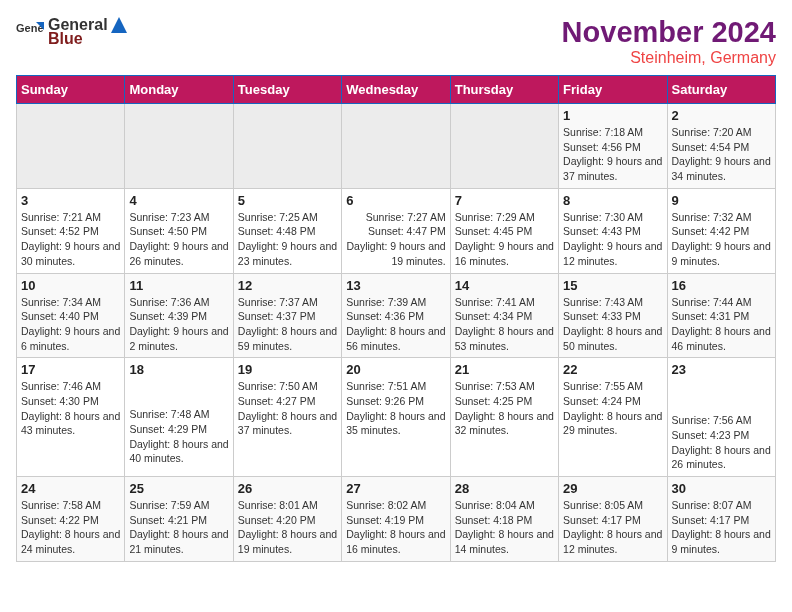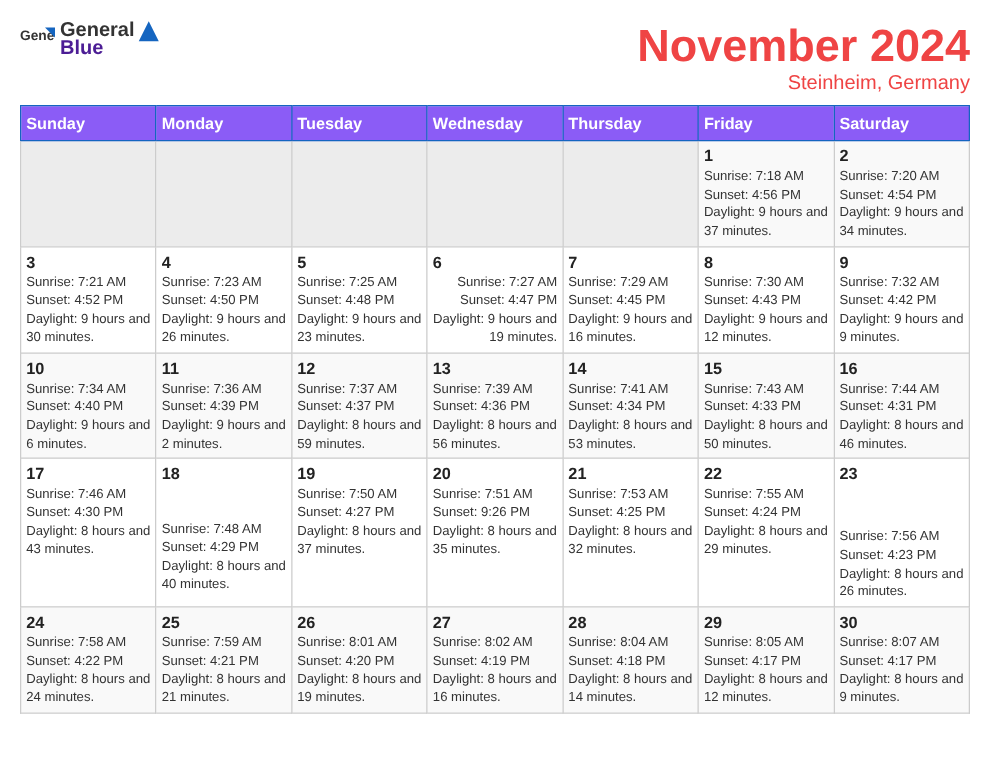--- a/index.html
+++ b/index.html
@@ -22,35 +22,35 @@
       gap: 4px;
     }
     .logo-icon {
       width: 28px;
       height: 28px;
     }
     .title-area {
       text-align: right;
     }
     .month-title {
-      font-size: 36px;
+      font-size: 29px;
       font-weight: bold;
-      color: #ef4444;
+      color: #701a75;
     }
     .location-title {
       font-size: 16px;
       color: #ef4444;
     }
     .calendar-table {
       width: 100%;
       border-collapse: collapse;
       font-size: 11px;
     }
     .calendar-table thead tr th {
-      background-color: #8b5cf6;
+      background-color: #be185d;
       color: #fff;
       padding: 6px 4px;
       text-align: left;
       font-size: 13px;
       font-weight: bold;
       border: 1px solid #1565c0;
     }
     .calendar-table tbody tr td {
       border: 1px solid #ccc;
       vertical-align: top;
@@ -93,21 +93,21 @@
       <text x="0" y="14" font-size="11" font-weight="bold" fill="#333">General</text>
       <polygon points="20,4 28,4 28,12" fill="#1565c0"></polygon>
     </svg>
     <div>
       <div style="display:flex; align-items:center; gap:2px;">
         <span style="font-size:16px; font-weight:bold; color:#333;">General</span>
         <svg width="18" height="18" viewBox="0 0 18 18">
           <polygon points="9,1 17,17 1,17" fill="#1565c0"></polygon>
         </svg>
       </div>
-      <div style="font-size:16px; font-weight:bold; color:#4c1d95; margin-top:-4px;">Blue</div>
+      <div style="font-size:16px; font-weight:bold; color:#7f1d1d; margin-top:-4px;">Blue</div>
     </div>
   </div>
   <div class="title-area">
     <div class="month-title">November 2024</div>
     <div class="location-title">Steinheim, Germany</div>
   </div>
 </div>
 
 <table class="calendar-table">
   <thead>

